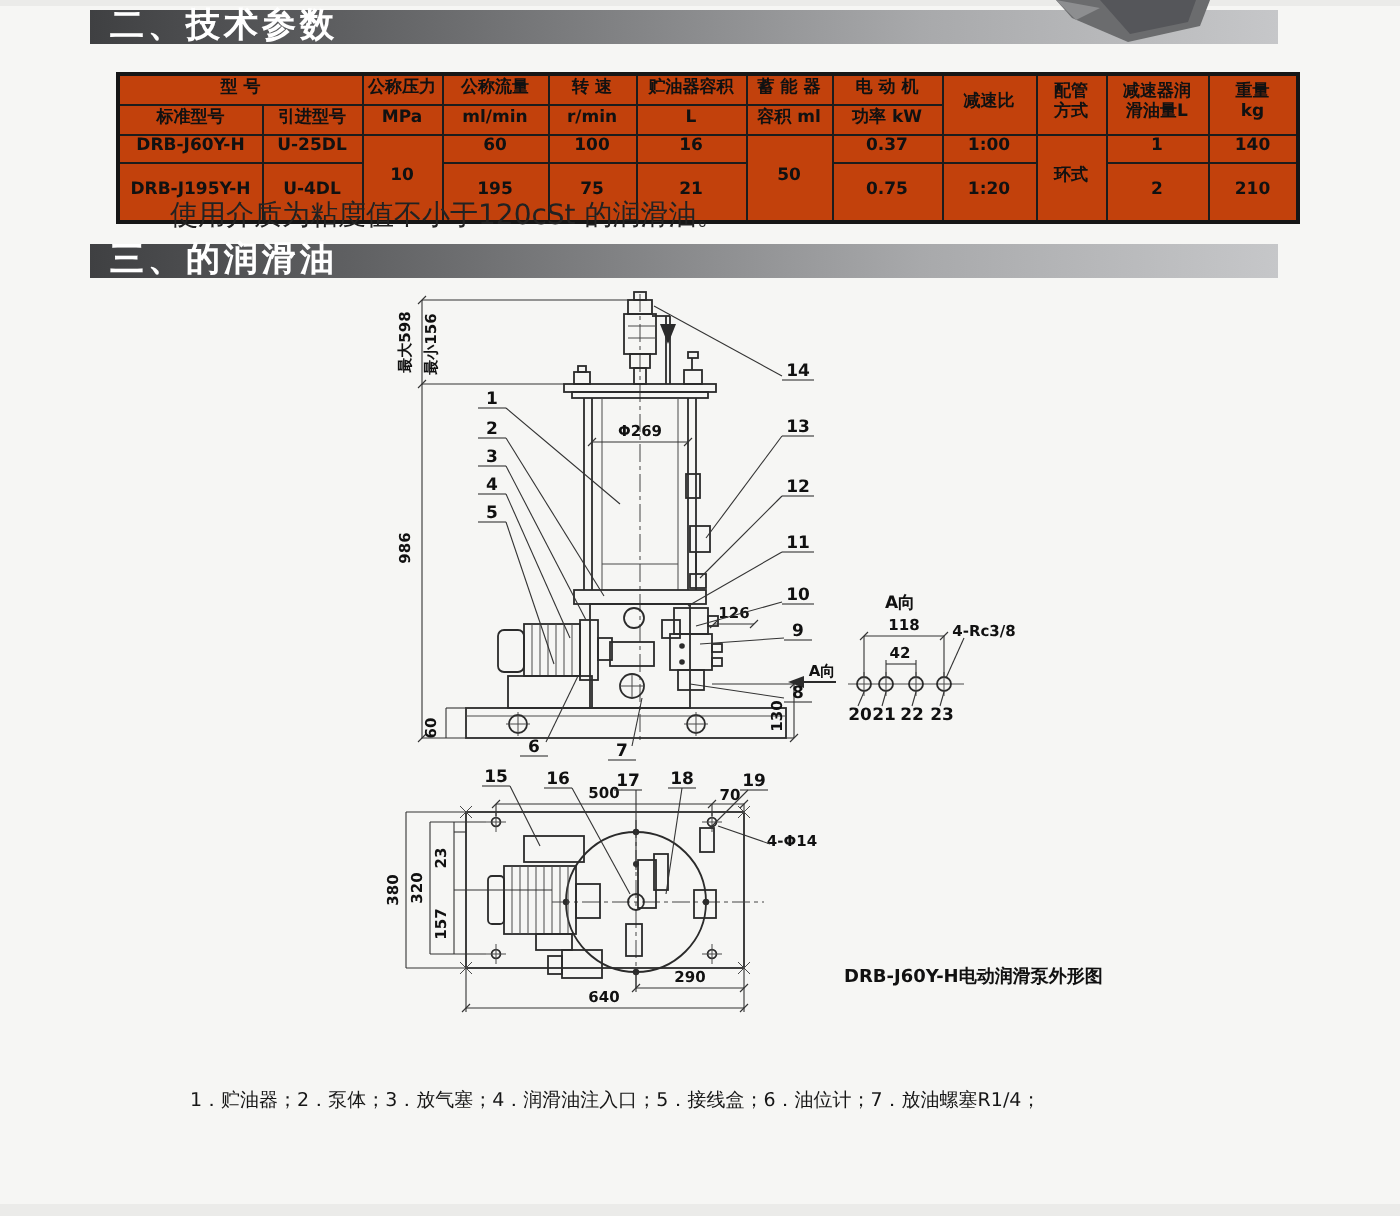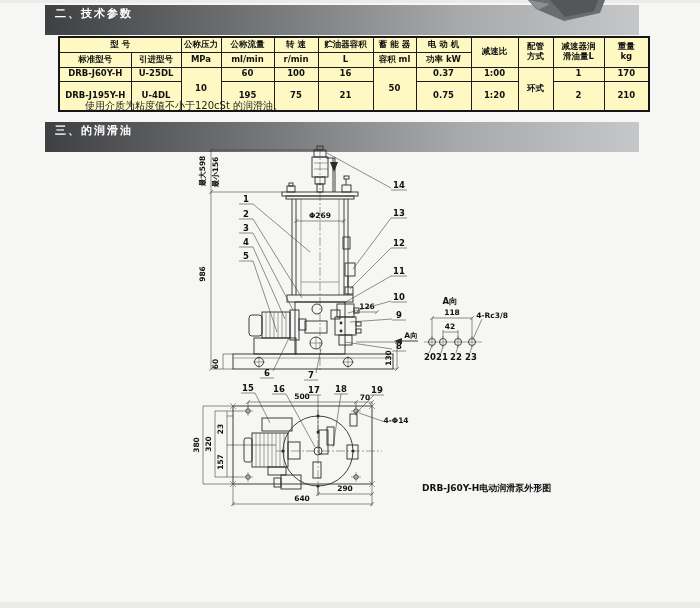--- a/index.html
+++ b/index.html
@@ -1,25 +1,25 @@
 <!DOCTYPE html>
 <html><head>
 <meta charset="utf-8">
 <style>
   html,body{margin:0;padding:0;}
   body{width:700px;height:608px;background:#f6f6f4;font-family:"DejaVu Sans","Liberation Sans",sans-serif;position:relative;overflow:hidden;color:#1a1a1a;}
   .strip{position:absolute;left:0;width:700px;background:#ebebe9;}
-  .bar{position:absolute;left:45px;width:594px;height:30px;line-height:17px;
+  .bar{position:absolute;left:45px;width:594px;height:17px;line-height:17px;
        background:linear-gradient(90deg,#3f4042 0%,#6b6c6e 30%,#a8a9ab 70%,#c6c7c9 100%);
-       color:#ffffff;font-weight:bold;font-size:11px;letter-spacing:2px;padding-left:10px;box-sizing:border-box;}
+       color:#ffffff;font-weight:bold;font-size:17px;letter-spacing:2px;padding-left:10px;box-sizing:border-box;}
   .photo-frag{position:absolute;left:520px;top:0;}
   table.spec{position:absolute;left:58px;top:36px;border-collapse:collapse;table-layout:fixed;
-       background:#fef9c3;border:2px solid #161616;font-size:8.5px;font-weight:bold;color:#111;}
+       background:#c2410c;border:2px solid #161616;font-size:8.5px;font-weight:bold;color:#111;}
   table.spec td,table.spec th{border:1px solid #1c1c1c;text-align:center;vertical-align:middle;padding:0;line-height:1.15;}
-  .note{position:absolute;left:85px;top:99px;font-size:10px;color:#222;}
+  .note{position:absolute;left:85px;top:99px;font-size:14px;color:#222;}
   .drawing{position:absolute;left:30px;top:142px;}
   .parts{position:absolute;left:95px;top:515px;font-size:9.5px;line-height:14.6px;color:#161616;white-space:pre;}
   svg line,svg rect,svg circle,svg polyline,svg path{stroke:#2b2b2b;fill:none;stroke-width:0.9;}
   svg .thin{stroke-width:0.5;stroke:#4a4a4a;}
   svg .dim{stroke-width:0.55;stroke:#333;}
   svg .cl{stroke-width:0.5;stroke:#444;stroke-dasharray:9 2 2 2;}
   svg .fil{fill:#2b2b2b;stroke:none;}
   svg text{fill:#111;stroke:none;font-family:"DejaVu Sans","Liberation Sans",sans-serif;}
   svg .num{font-size:8.5px;font-weight:bold;text-anchor:middle;}
   svg .dt{font-size:7.5px;font-weight:bold;text-anchor:middle;}
@@ -94,21 +94,21 @@
     <td>U-25DL</td>
     <td rowspan="2">10</td>
     <td>60</td>
     <td>100</td>
     <td>16</td>
     <td rowspan="2">50</td>
     <td>0.37</td>
     <td>1:00</td>
     <td rowspan="2">环式</td>
     <td>1</td>
-    <td>170</td>
+    <td>140</td>
   </tr>
   <tr style="height:30px">
     <td>DRB-J195Y-H</td>
     <td>U-4DL</td>
     <td>195</td>
     <td>75</td>
     <td>21</td>
     <td>0.75</td>
     <td>1:20</td>
     <td>2</td>
@@ -445,16 +445,17 @@
       <text class="num" x="347" y="251">19</text>
       <line class="dim" x1="340" y1="253" x2="354" y2="253"></line>
         <line class="dim" x1="344" y1="253" x2="325" y2="272"></line>
     </g>
   </g>
 
   <text class="cap" x="392" y="349">DRB-J60Y-H电动润滑泵外形图</text>
 </svg>
 
 <div class="parts">
+  <div>1．贮油器；2．泵体；3．放气塞；4．润滑油注入口；5．接线盒；6．油位计；7．放油螺塞R1/4；</div>
   
   
   
 </div>
 
 </body></html>

